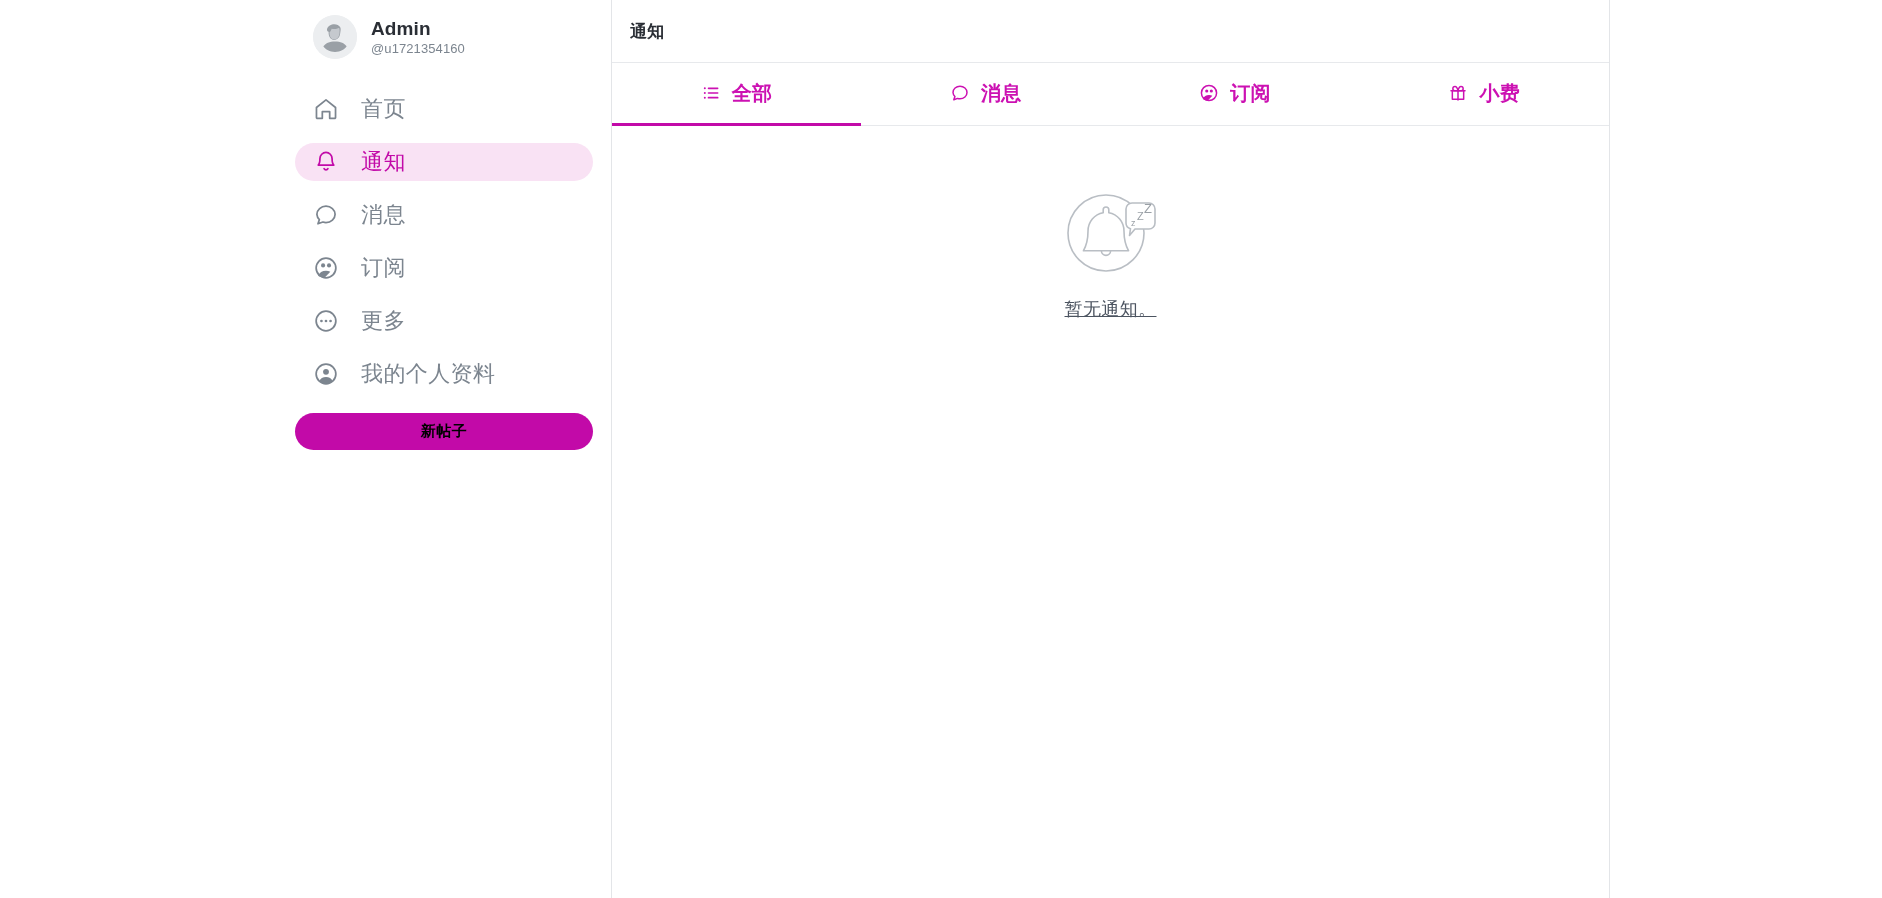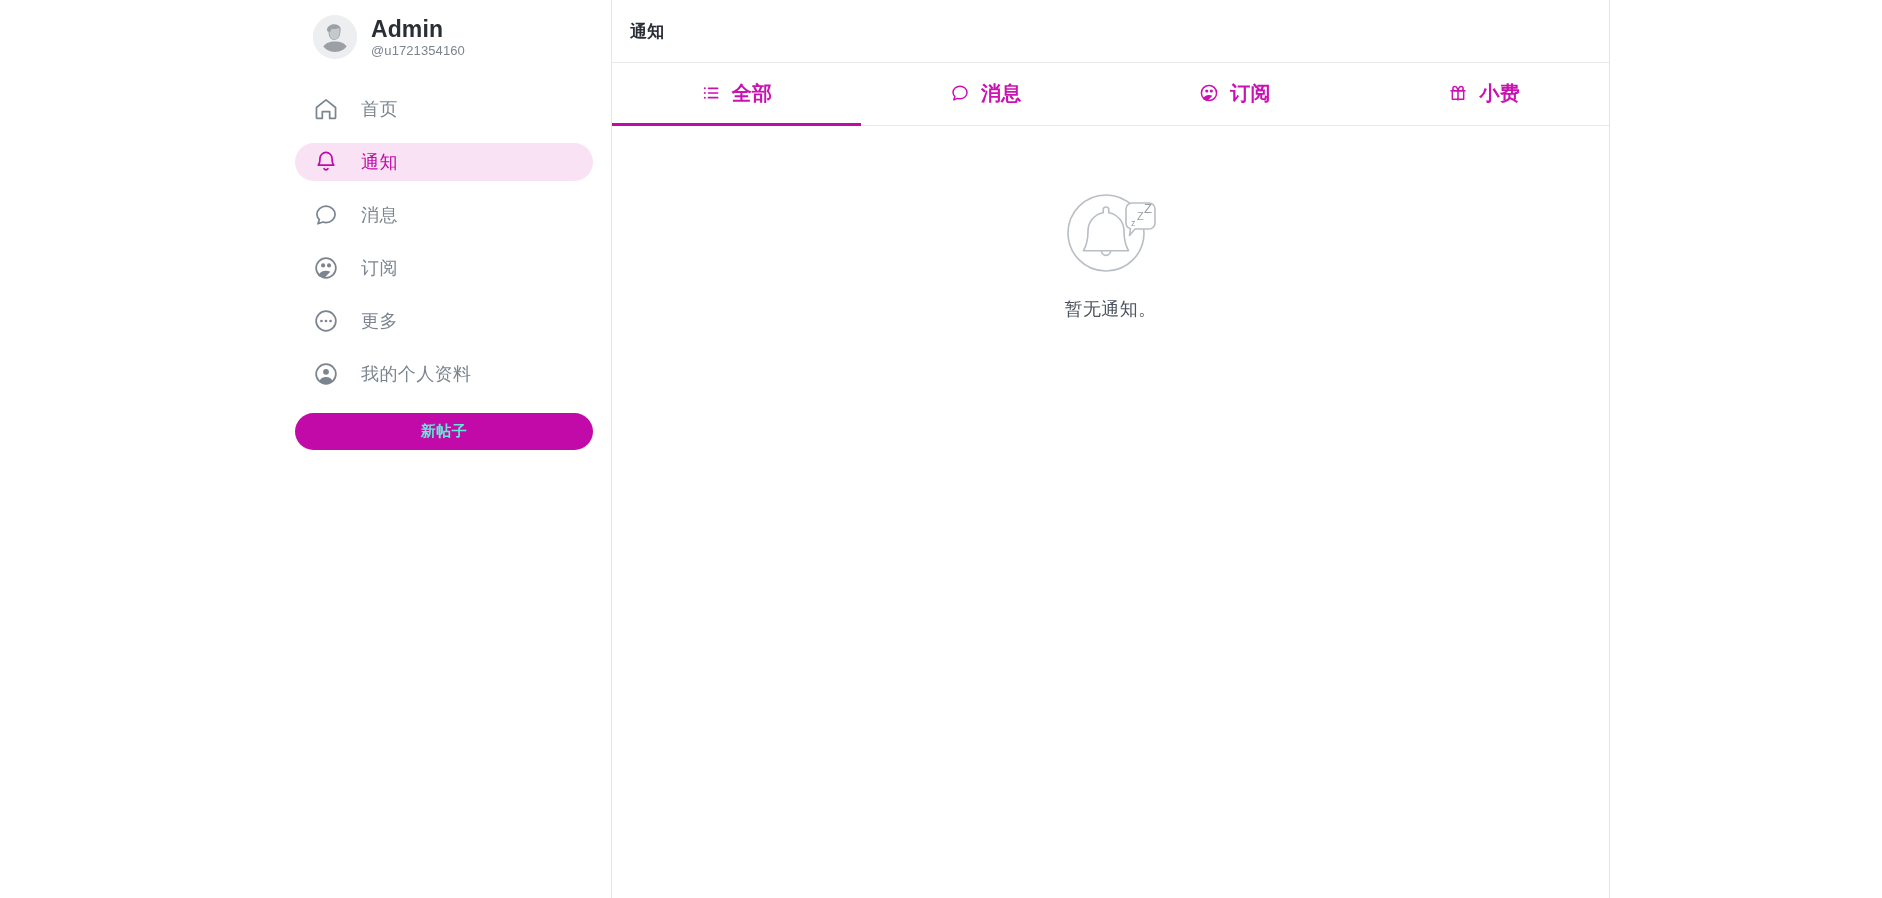--- a/index.html
+++ b/index.html
@@ -52,21 +52,21 @@
     height: 44px;
     border-radius: 50%;
     background: #eceef0;
     overflow: hidden;
     flex: 0 0 44px;
     position: relative;
   }
 
   .profile-text { display: flex; flex-direction: column; line-height: 1.25; }
   .profile-name {
-    font-size: 23px;
+    font-size: 19px;
     font-weight: bold;
     color: #2a2e35;
     letter-spacing: .1px;
   }
   .profile-handle {
     font-size: 13px;
     color: #7c858f;
     letter-spacing: .1px;
   }
 
@@ -83,35 +83,35 @@
     color: #7c858f;
     cursor: pointer;
   }
   .nav-item .nav-icon {
     width: 26px; height: 26px;
     display: flex; align-items: center; justify-content: center;
     flex: 0 0 26px;
   }
   .nav-item .nav-icon svg { display: block; }
   .nav-label {
-    font-size: 18px;
+    font-size: 22px;
     color: #7c858f;
     letter-spacing: .4px;
   }
 
   .nav-item.active { background: #f9e2f4; }
   .nav-item.active .nav-label { color: #c20aa8; }
 
   .new-post-btn {
     margin-top: 5px;
     height: 37px;
     border: none;
     border-radius: 20px;
     background: #c20aa8;
-    color: #5eead4;
+    color: #000000;
     font-family: inherit;
     font-size: 15px;
     font-weight: bold;
     letter-spacing: .5px;
     cursor: pointer;
     width: 298px;
   }
 
   
   .main {
@@ -180,20 +180,21 @@
     flex-direction: column;
     align-items: center;
     padding-top: 55px;
   }
   .empty-icon { width: 110px; height: 96px; }
   .empty-text {
     margin-top: 20px;
     font-size: 18px;
     color: #4c5460;
     letter-spacing: .4px;
+    text-decoration: underline;
   }
 
   .right-rail {
     flex: 1 1 auto;
     background: #ffffff;
   }
 </style>
 </head>
 <body>
 

